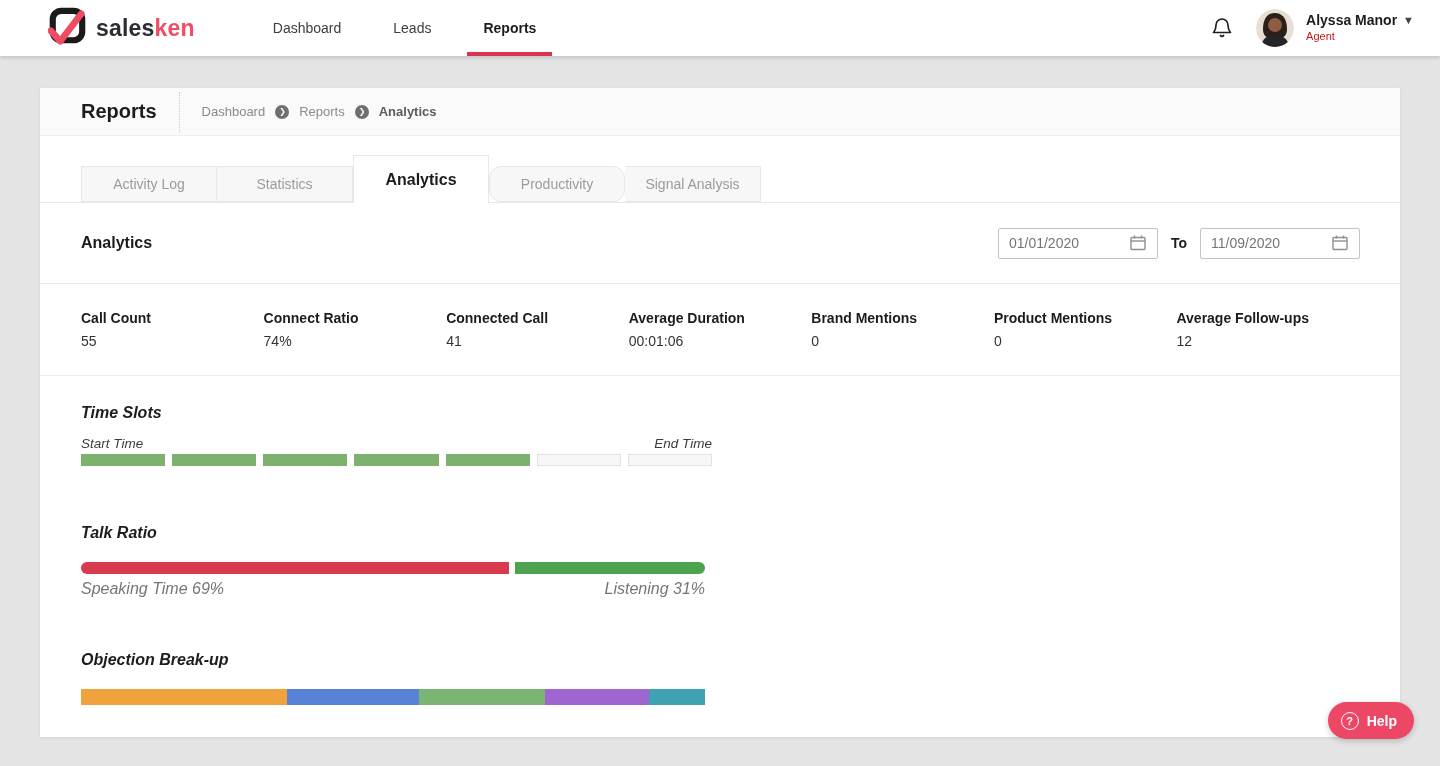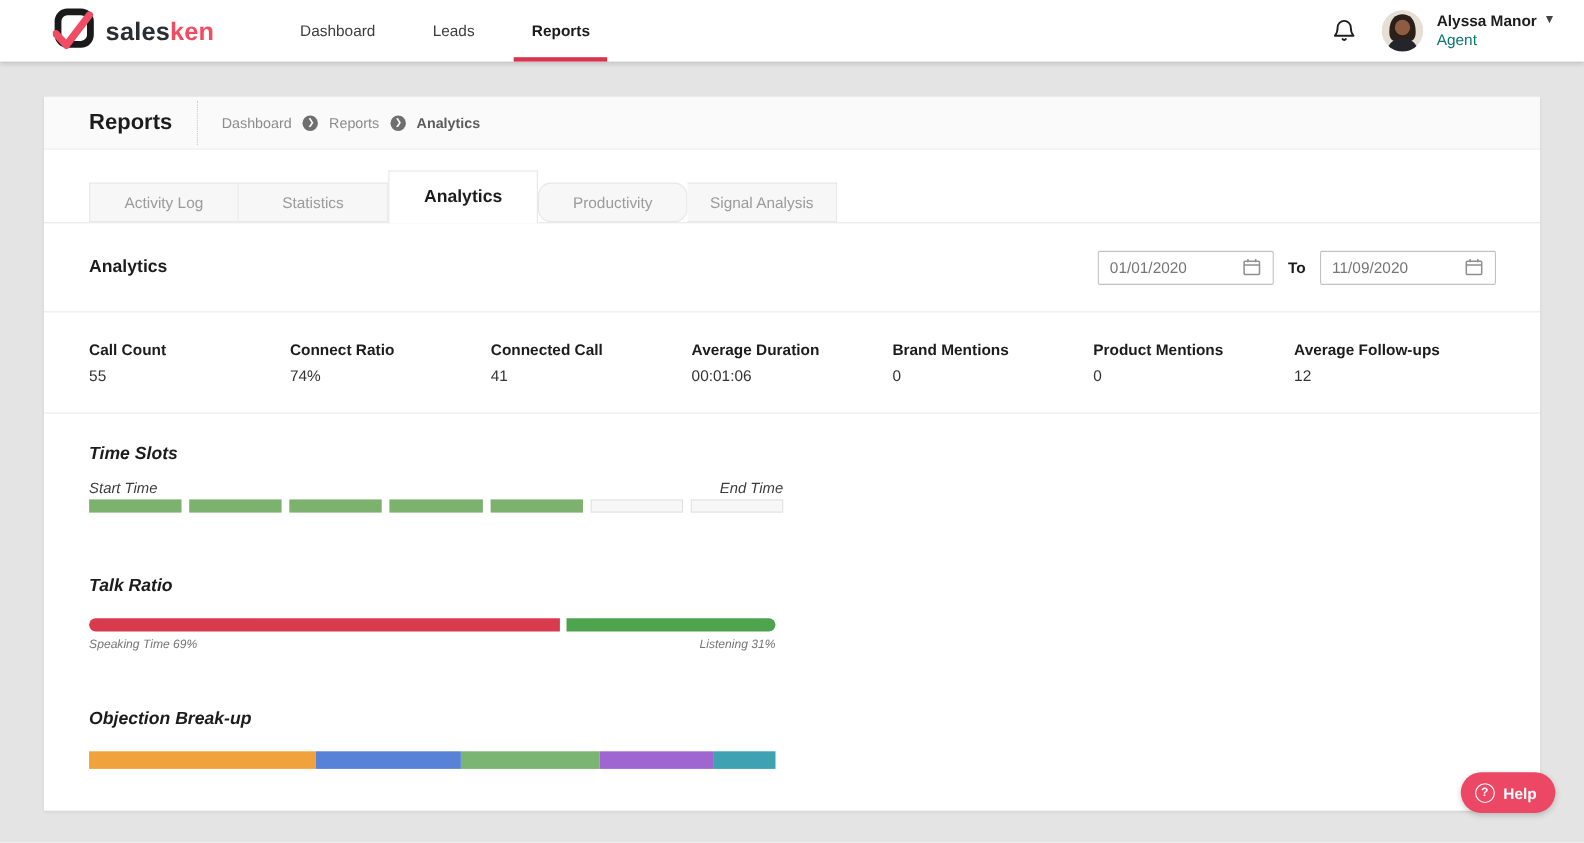--- a/index.html
+++ b/index.html
@@ -32,21 +32,21 @@
     height: 4px; background: #d8344e;
   }
 
   .topbar-right { margin-left: auto; display: flex; align-items: center; gap: 22px; }
   .bell { width: 24px; height: 24px; cursor: pointer; }
   .userbox { display: flex; align-items: center; gap: 12px; cursor: pointer; }
   .avatar { width: 38px; height: 38px; border-radius: 50%; overflow: hidden; flex: 0 0 auto; }
   .user-meta { line-height: 1.25; }
   .user-name { font-size: 14px; font-weight: 700; color: #1c1c1c; display: flex; align-items: center; gap: 6px; }
   .caret { font-size: 11px; color: #444; }
-  .user-role { font-size: 14px; color: #0f766e; }
+  .user-role { font-size: 11px; color: #b91c1c; }
 
   
   .card {
     width: 1360px; height: 649px; margin: 32px 40px 0 40px; background: #ffffff;
     box-shadow: 0 1px 3px rgba(0,0,0,0.08);
   }
 
   
   .crumb-band {
     height: 48px; background: #fafafa; border-bottom: 1px solid #ededed;
@@ -115,21 +115,21 @@
   .ts-labels { width: 631px; display: flex; justify-content: space-between; margin-top: 14px; font-size: 13.5px; color: #3c3c3c; }
   .ts-bar { width: 631px; display: flex; gap: 7px; margin-top: 3px; }
   .ts-seg { flex: 1; height: 12px; border: 1px solid #e1e1e1; }
   .ts-seg.filled { border-color: transparent; }
 
   .tr-title { margin-top: 58px; }
   .tr-bar { width: 624px; display: flex; gap: 6px; margin-top: 20px; }
   .tr-seg { height: 12px; }
   .tr-seg:first-child { border-radius: 6px 0 0 6px; }
   .tr-seg:last-child { border-radius: 0 6px 6px 0; }
-  .tr-labels { width: 624px; display: flex; justify-content: space-between; margin-top: 6px; font-size: 11px; color: #757575; }
+  .tr-labels { width: 624px; display: flex; justify-content: space-between; margin-top: 6px; font-size: 16px; color: #757575; }
 
   .ob-title { margin-top: 53px; }
   .ob-bar { width: 624px; display: flex; margin-top: 20px; height: 16px; }
   .ob-bar > div { height: 16px; }
 
   
   .help-btn {
     position: fixed; right: 26px; bottom: 27px; height: 37px; padding: 0 17px 0 13px;
     background: #ec4765; color: #fff; border: none; border-radius: 19px;
     display: flex; align-items: center; gap: 8px; cursor: pointer;

